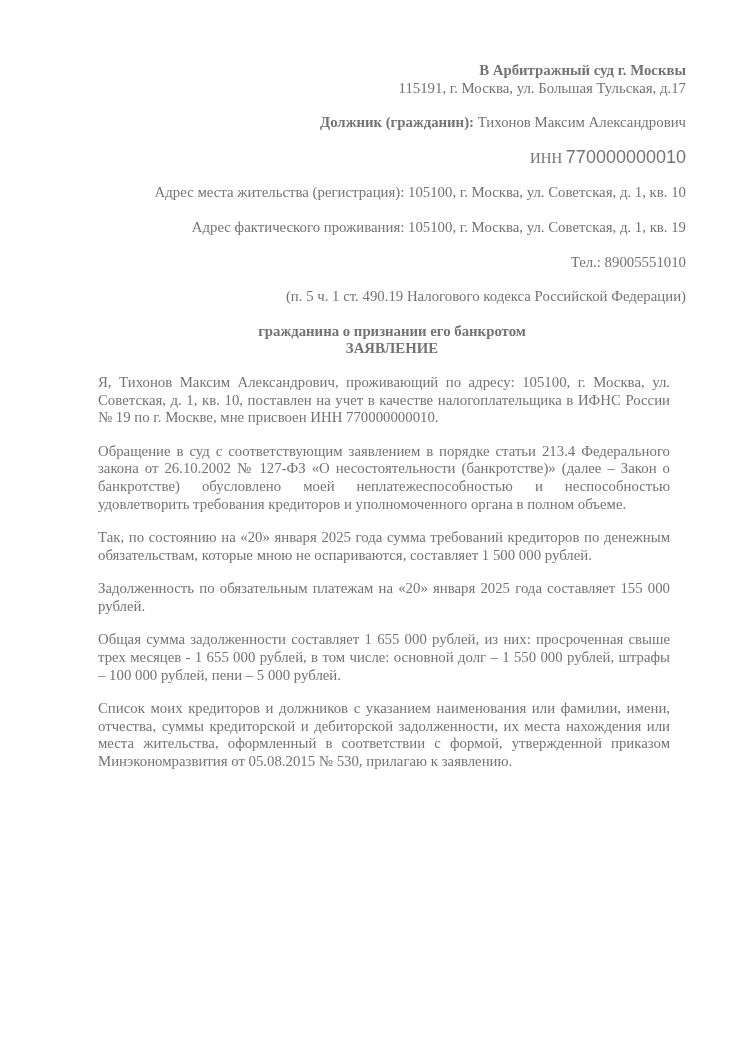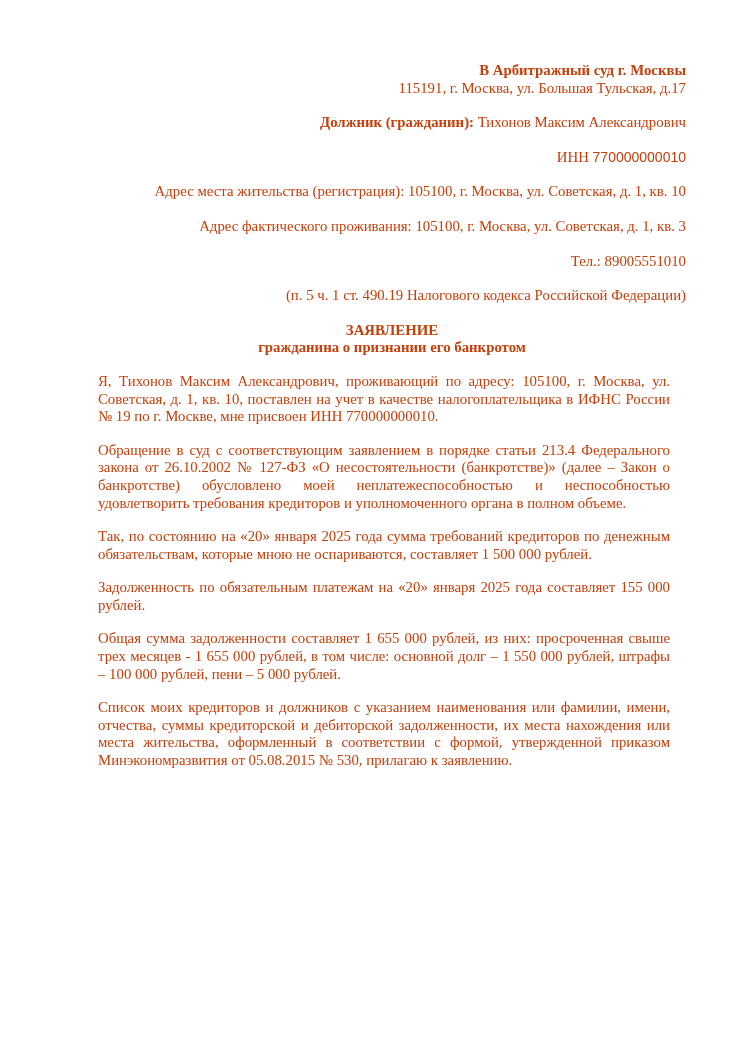--- a/index.html
+++ b/index.html
@@ -6,38 +6,38 @@
     margin: 0;
     padding: 0;
     background: #ffffff;
   }
   .page {
     position: relative;
     width: 738px;
     height: 1043px;
     box-sizing: border-box;
     background: #ffffff;
-    color: #c2410c;
+    color: #737373;
     font-family: "Liberation Serif", "DejaVu Serif", serif;
     font-size: 14.8px;
     line-height: 17.6px;
     padding: 62px 52px 0 98px;
     overflow: hidden;
   }
   .hdr p {
     margin: 0 0 17px 0;
     text-align: right;
   }
   .hdr p.tight {
     margin: 0;
   }
   .bold { font-weight: bold; }
   .sans-num {
     font-family: "Liberation Sans", "DejaVu Sans", sans-serif;
-    font-size: 14px;
+    font-size: 18px;
   }
   .title-block {
     text-align: center;
     font-weight: bold;
     margin: 0 0 16px 0;
   }
   .title-block div { margin: 0; }
   .body-text p {
     margin: 0 16px 16px 0;
     text-align: justify;
@@ -51,31 +51,31 @@
   <div class="hdr">
     <p class="tight bold">В Арбитражный суд г. Москвы</p>
     <p>115191, г. Москва, ул. Большая Тульская, д.17</p>
 
     <p><span class="bold">Должник (гражданин): </span><span>Тихонов Максим Александрович</span></p>
 
     <p><span>ИНН </span><span class="sans-num">770000000010</span></p>
 
     <p>Адрес места жительства (регистрация): 105100, г. Москва, ул. Советская, д. 1, кв. 10</p>
 
-    <p>Адрес фактического проживания: 105100, г. Москва, ул. Советская, д. 1, кв. 3</p>
+    <p>Адрес фактического проживания: 105100, г. Москва, ул. Советская, д. 1, кв. 19</p>
 
     <p>Тел.: 89005551010</p>
 
 
     <p>(п. 5 ч. 1 ст. 490.19 Налогового кодекса Российской Федерации)</p>
   </div>
 
   <div class="title-block">
+    <div>гражданина о признании его банкротом</div>
     <div>ЗАЯВЛЕНИЕ</div>
-    <div>гражданина о признании его банкротом</div>
   </div>
 
   <div class="body-text">
     <p>Я, Тихонов Максим Александрович, проживающий по адресу: 105100, г. Москва, ул. Советская, д. 1, кв. 10, поставлен на учет в качестве налогоплательщика в ИФНС России № 19 по г. Москве, мне присвоен ИНН 770000000010.</p>
     <p>Обращение в суд с соответствующим заявлением в порядке статьи 213.4 Федерального закона от 26.10.2002 № 127-ФЗ «О несостоятельности (банкротстве)» (далее – Закон о банкротстве) обусловлено моей неплатежеспособностью и неспособностью удовлетворить требования кредиторов и уполномоченного органа в полном объеме.</p>
     <p>Так, по состоянию на «20» января 2025 года сумма требований кредиторов по денежным обязательствам, которые мною не оспариваются, составляет 1 500 000 рублей.</p>
     <p>Задолженность по обязательным платежам на «20» января 2025 года составляет 155 000 рублей.</p>
     <p>Общая сумма задолженности составляет 1 655 000 рублей, из них: просроченная свыше трех месяцев - 1 655 000 рублей, в том числе: основной долг – 1 550 000 рублей, штрафы – 100 000 рублей, пени – 5 000 рублей.</p>
     <p>Список моих кредиторов и должников с указанием наименования или фамилии, имени, отчества, суммы кредиторской и дебиторской задолженности, их места нахождения или места жительства, оформленный в соответствии с формой, утвержденной приказом Минэкономразвития от 05.08.2015 № 530, прилагаю к заявлению.</p>
   </div>

